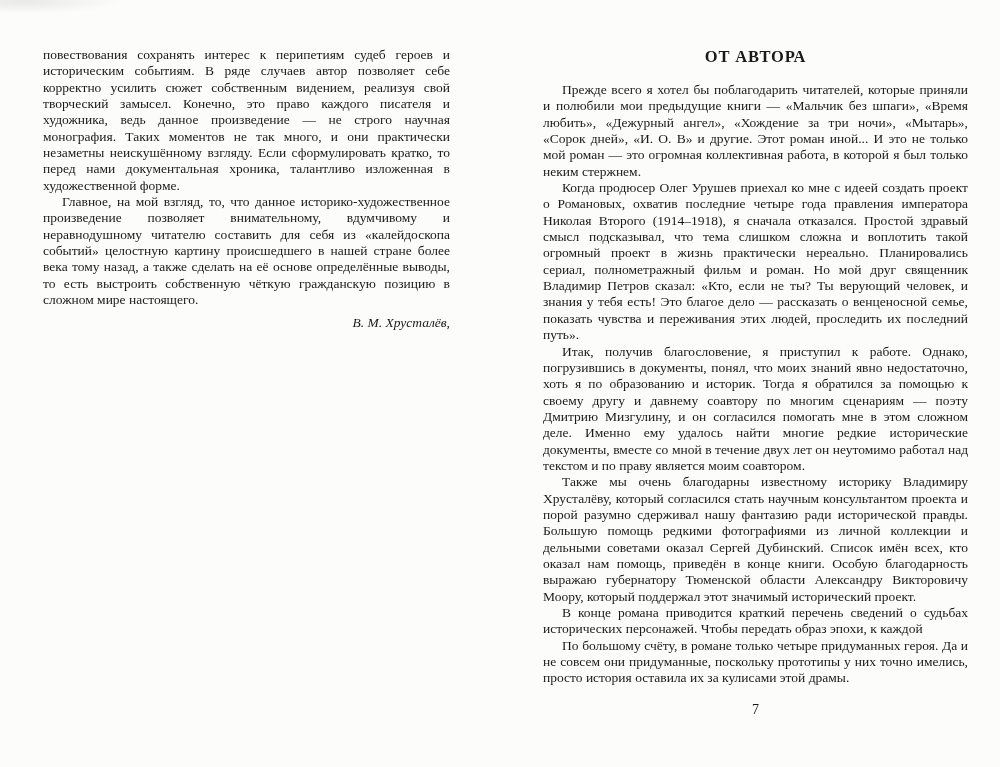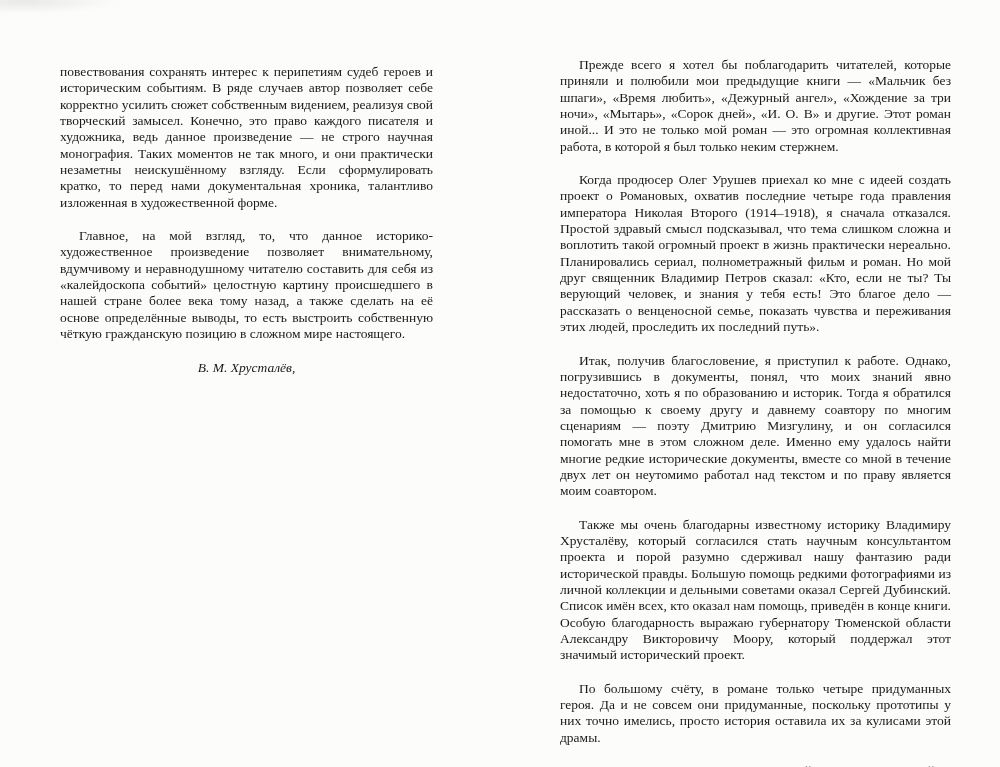--- a/index.html
+++ b/index.html
@@ -26,21 +26,21 @@
   .page-left {
     left: 43px;
     width: 407px;
     padding-top: 7px;
   }
   .page-right {
     left: 543px;
     width: 425px;
   }
   .body-text {
-    margin: 17px;
+    margin: 0;
     font-size: 13.5px;
     line-height: 16.35px;
     text-align: justify;
     text-justify: inter-word;
   }
   .indent {
     text-indent: 19px;
   }
   .heading {
     margin: 7px 0 15px 0;
@@ -51,22 +51,21 @@
     letter-spacing: 0.8px;
   }
   .sig {
     margin: 0;
     font-size: 13.5px;
     line-height: 16.35px;
     font-style: italic;
     text-align: right;
   }
   .sig-first {
-    margin-top: 16px;
-    text-align: center;
+    margin-top: 6px;
   }
   .page-number {
     margin-top: 15px;
     font-size: 14px;
     text-align: center;
   }
   .scan-artifact {
     position: absolute;
     left: 0;
     top: 0;
@@ -83,22 +82,23 @@
 
 <div class="spread">
 
   <div class="page page-left">
     <p class="body-text">повествования сохранять интерес к перипетиям судеб героев и историческим событиям. В ряде случаев автор позволяет себе корректно усилить сюжет собственным видением, реализуя свой творческий замысел. Конечно, это право каждого писателя и художника, ведь данное произведение — не строго научная монография. Таких моментов не так много, и они практически незаметны неискушённому взгляду. Если сформулировать кратко, то перед нами документальная хроника, талантливо изложенная в художественной форме.</p>
     <p class="body-text indent">Главное, на мой взгляд, то, что данное историко-художественное произведение позволяет внимательному, вдумчивому и неравнодушному читателю составить для себя из «калейдоскопа событий» целостную картину происшедшего в нашей стране более века тому назад, а также сделать на её основе определённые выводы, то есть выстроить собственную чёткую гражданскую позицию в сложном мире настоящего.</p>
     <p class="sig sig-first">В. М. Хрусталёв,</p>
   </div>
 
   <div class="page page-right">
+    <h1 class="heading">ОТ АВТОРА</h1>
     <p class="body-text indent">Прежде всего я хотел бы поблагодарить читателей, которые приняли и полюбили мои предыдущие книги — «Мальчик без шпаги», «Время любить», «Дежурный ангел», «Хождение за три ночи», «Мытарь», «Сорок дней», «И. О. В» и другие. Этот роман иной... И это не только мой роман — это огромная коллективная работа, в которой я был только неким стержнем.</p>
     <p class="body-text indent">Когда продюсер Олег Урушев приехал ко мне с идеей создать проект о Романовых, охватив последние четыре года правления императора Николая Второго (1914–1918), я сначала отказался. Простой здравый смысл подсказывал, что тема слишком сложна и воплотить такой огромный проект в жизнь практически нереально. Планировались сериал, полнометражный фильм и роман. Но мой друг священник Владимир Петров сказал: «Кто, если не ты? Ты верующий человек, и знания у тебя есть! Это благое дело — рассказать о венценосной семье, показать чувства и переживания этих людей, проследить их последний путь».</p>
     <p class="body-text indent">Итак, получив благословение, я приступил к работе. Однако, погрузившись в документы, понял, что моих знаний явно недостаточно, хоть я по образованию и историк. Тогда я обратился за помощью к своему другу и давнему соавтору по многим сценариям — поэту Дмитрию Мизгулину, и он согласился помогать мне в этом сложном деле. Именно ему удалось найти многие редкие исторические документы, вместе со мной в течение двух лет он неутомимо работал над текстом и по праву является моим соавтором.</p>
     <p class="body-text indent">Также мы очень благодарны известному историку Владимиру Хрусталёву, который согласился стать научным консультантом проекта и порой разумно сдерживал нашу фантазию ради исторической правды. Большую помощь редкими фотографиями из личной коллекции и дельными советами оказал Сергей Дубинский. Список имён всех, кто оказал нам помощь, приведён в конце книги. Особую благодарность выражаю губернатору Тюменской области Александру Викторовичу Моору, который поддержал этот значимый исторический проект.</p>
+    <p class="body-text indent">В конце романа приводится краткий перечень сведений о судьбах исторических персонажей. Чтобы передать образ эпохи, к каждой</p>
     <p class="body-text indent">По большому счёту, в романе только четыре придуманных героя. Да и не совсем они придуманные, поскольку прототипы у них точно имелись, просто история оставила их за кулисами этой драмы.</p>
-    <p class="body-text indent">В конце романа приводится краткий перечень сведений о судьбах исторических персонажей. Чтобы передать образ эпохи, к каждой</p>
     <div class="page-number">7</div>
   </div>
 
 </div>
 
 </body></html>

